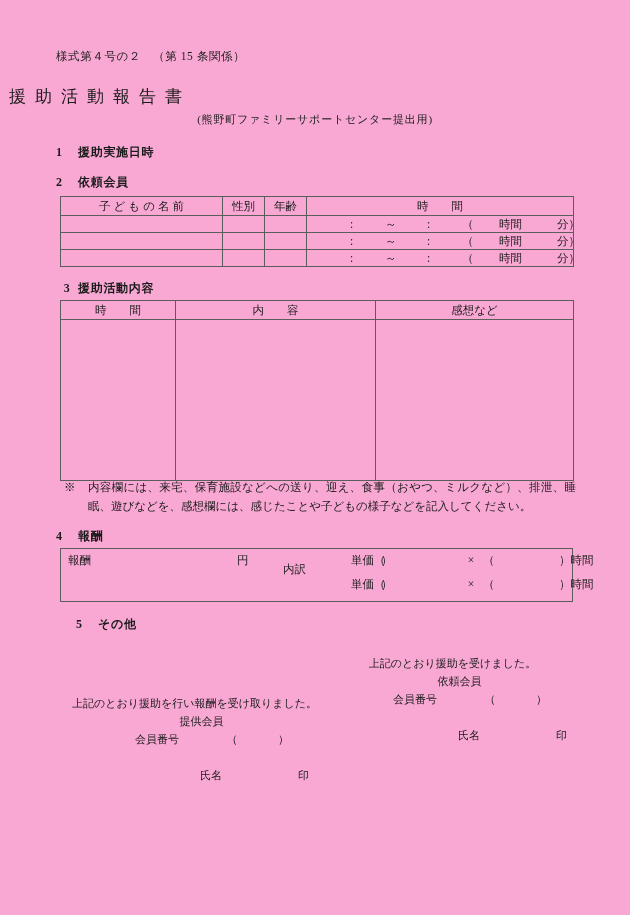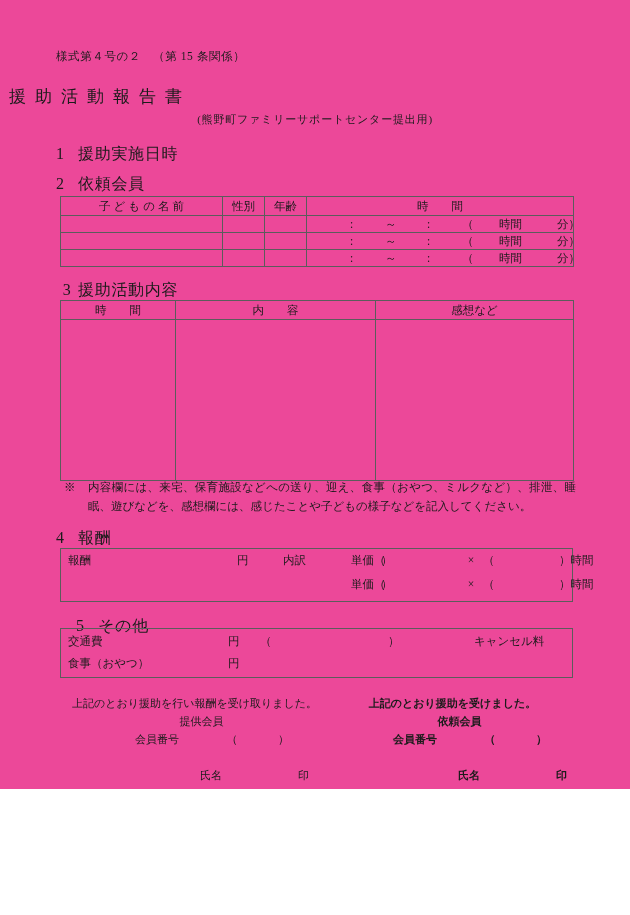--- a/index.html
+++ b/index.html
@@ -8,22 +8,22 @@
     padding: 0;
     background: #ffffff;
   }
   body {
     font-family: "Liberation Serif", "DejaVu Serif", serif;
     color: #1b1b1b;
   }
   .page {
     position: relative;
     width: 630px;
-    height: 789px;
-    background: #ec4899;
+    height: 915px;
+    background: #f9a8d4;
     overflow: hidden;
     box-sizing: border-box;
   }
 
   
   .form-no {
     position: absolute;
     left: 56px;
     top: 49px;
     font-size: 11.5px;
@@ -48,23 +48,24 @@
     top: 112px;
     text-align: center;
     font-size: 11px;
     letter-spacing: 0.8px;
     white-space: nowrap;
   }
 
   
   .sec-head {
     position: absolute;
-    font-size: 16px;
+    font-size: 12px;
     letter-spacing: 0.7px;
     white-space: nowrap;
+    font-weight: bold;
   }
   .sec-head .num {
     display: inline-block;
     width: 22px;
   }
 
   
   .date-line {
     position: absolute;
     left: 232px;
@@ -167,21 +168,21 @@
     left: 60px;
     top: 548px;
     width: 513px;
   }
   #tbl-reward td {
     height: 52px;
     position: relative;
   }
   .rw-label  { position: absolute; left: 7px;   top: 4px; }
   .rw-yen    { position: absolute; left: 176px; top: 4px; }
-  .rw-uchi   { position: absolute; left: 222px; top: 4px; }
+  .rw-uchi   { position: absolute; left: 222px; top: 13px; }
   .rw-r1     { position: absolute; left: 290px; top: 4px;  white-space: nowrap; }
   .rw-r2     { position: absolute; left: 290px; top: 28px; white-space: nowrap; }
   .rw-r1 i, .rw-r2 i { font-style: normal; display: inline-block; }
   .u-tanka { width: 30px; }
   .u-gap1  { width: 78px; }
   .u-x     { width: 24px; text-align: center; }
   .u-gap2  { width: 76px; }
 
   
   #tbl-other {
@@ -204,21 +205,21 @@
 
   
   .sig-col {
     position: absolute;
     font-size: 11px;
     line-height: 18px;
     white-space: nowrap;
     text-align: center;
   }
   #sig-left  { left: 72px;  top: 694px; }
-  #sig-right { left: 338px; top: 694px; font-weight: bold; }
+  #sig-right { left: 338px; top: 654px; }
   .sig-stmt  { display: block; }
   .sig-role  { display: block; padding-left: 14px; }
   .sig-numline { display: block; padding-left: 28px; }
   .sig-numline i { font-style: normal; display: inline-block; }
   .sn-label { width: 58px; }
   .sn-po    { width: 92px; }
   .sig-name { display: block; padding-left: 44px; padding-top: 18px; }
   .sig-name i { font-style: normal; display: inline-block; }
   .sname-lbl { width: 174px; }
 </style>
@@ -353,34 +354,20 @@
           </span>
         </td>
       </tr>
     </tbody>
   </table>
 
   <div class="sec-head" style="left:56px; top:616px;margin-left:20px;">
     <span class="num">5</span><span>その他</span>
   </div>
 
-  <table class="form-tbl" id="tbl-other">
-    <tbody>
-      <tr>
-        <td>
-          <span class="ot-r1">
-            <i class="o-name">交通費</i><i class="o-yen">円</i><i class="o-po">（</i><i class="o-pc">）</i><i class="o-cancel">キャンセル料</i>
-          </span>
-          <span class="ot-r2">
-            <i class="o-name">食事（おやつ）</i><i>円</i>
-          </span>
-        </td>
-      </tr>
-    </tbody>
-  </table>
 
   <div class="sig-col" id="sig-left">
     <span class="sig-stmt">上記のとおり援助を行い報酬を受け取りました。</span>
     <span class="sig-role">提供会員</span>
     <span class="sig-numline">
       <i class="sn-label">会員番号</i><i class="sn-po">（</i><i>）</i>
     </span>
     <span class="sig-name">
       <i class="sname-lbl">氏名</i><i>印</i>
     </span>

